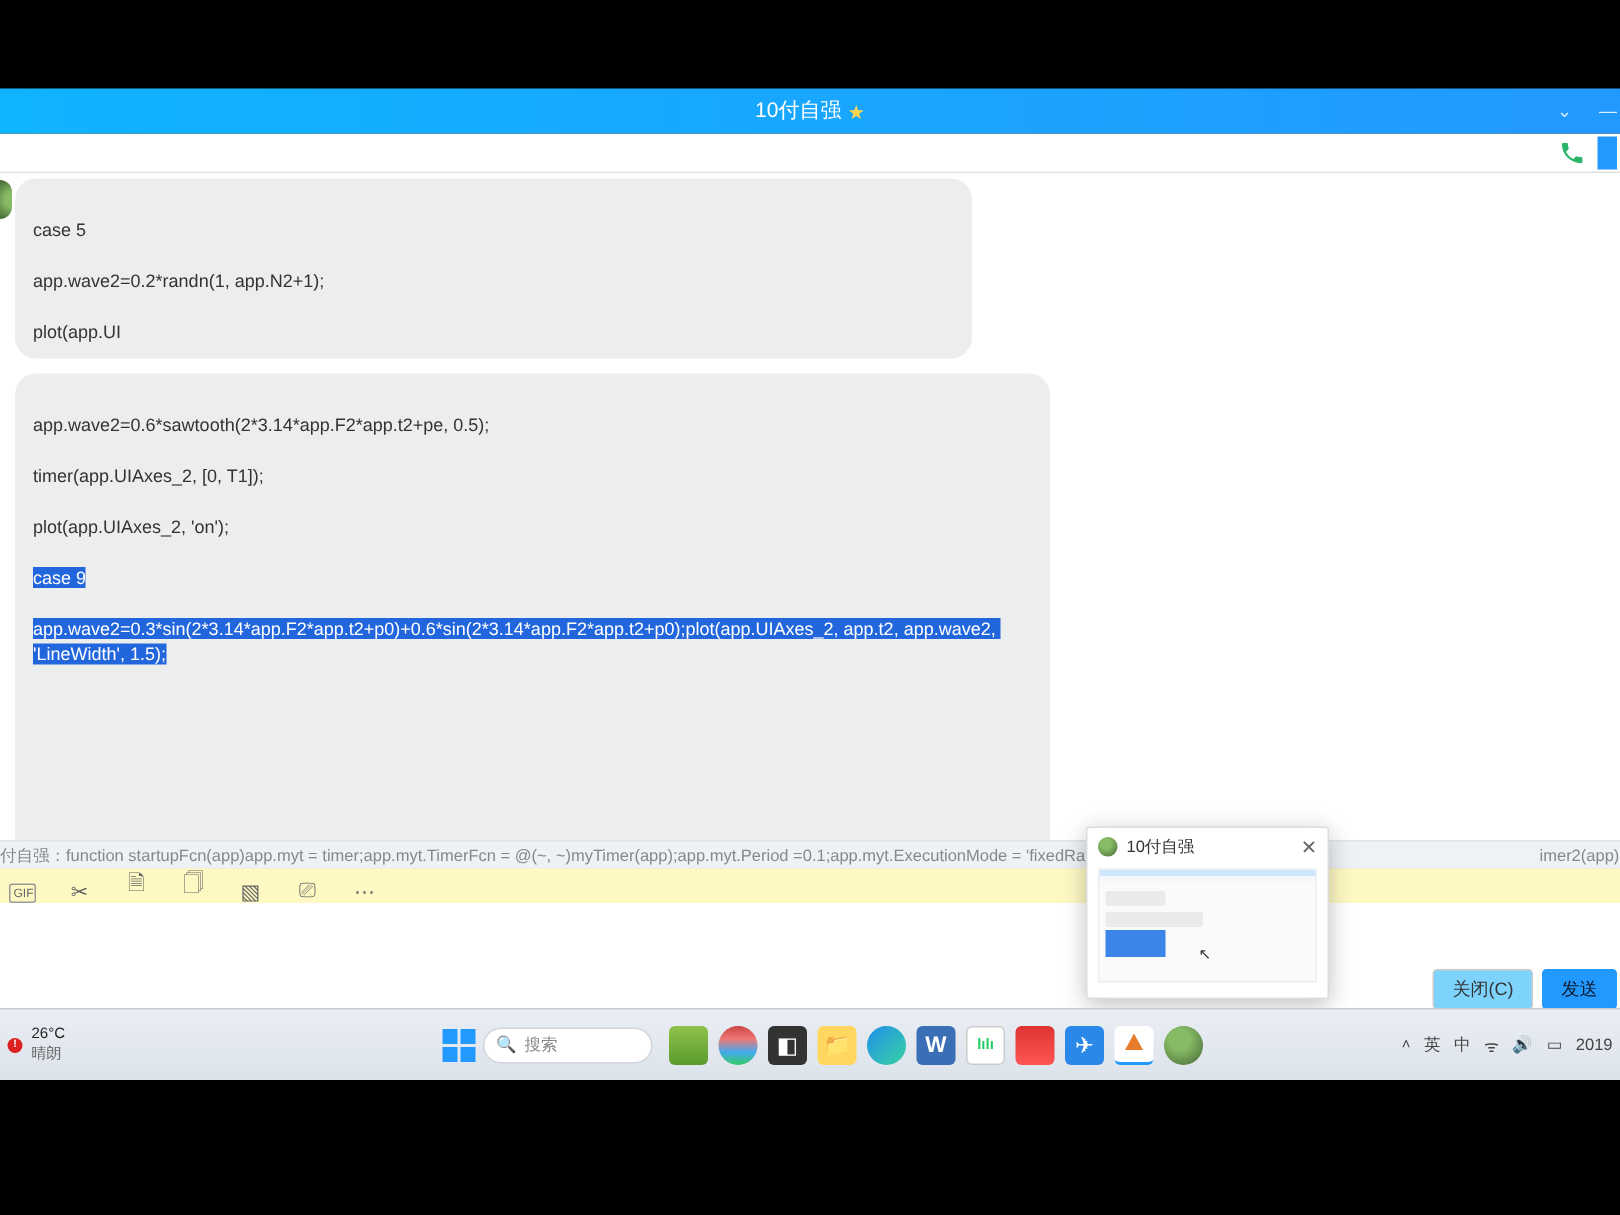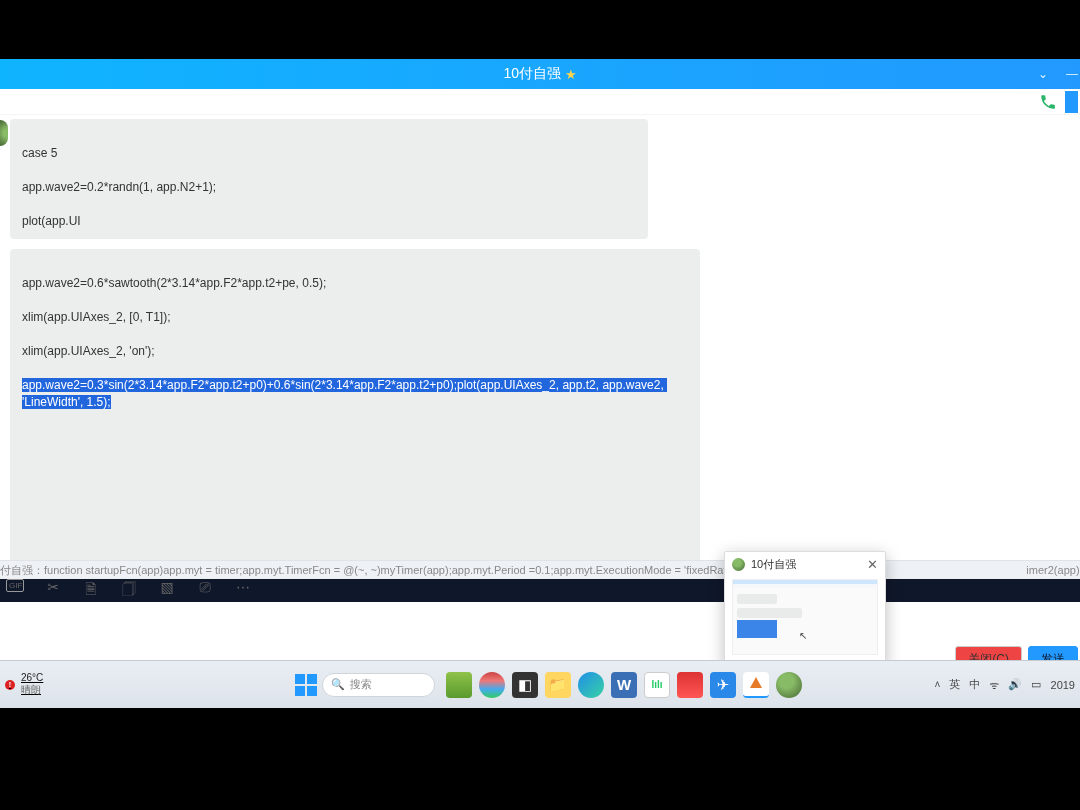--- a/index.html
+++ b/index.html
@@ -47,21 +47,21 @@
 .call-icon svg { width: 18px; height: 18px; }
 .blue-square { width: 13px; height: 22px; background: #2299ff; }
 .chat-area {
   background: #fff;
   height: 445px;
   padding: 4px 2px 0 10px;
   overflow: hidden;
 }
 .msg-bubble {
   background: #eceded;
-  border-radius: 4px;
+  border-radius: 14px;
   padding: 9px 12px;
   margin-bottom: 10px;
   font-size: 12px;
   line-height: 17px;
   color: #333;
   white-space: pre-wrap;
   font-family: "Microsoft YaHei", Arial, sans-serif;
 }
 .msg-bubble.small { width: 638px; }
 .msg-bubble.large { width: 690px; }
@@ -75,24 +75,24 @@
   background: #eef2f6;
   height: 18px;
   color: #888;
   font-size: 11px;
   padding: 2px 4px 0 0;
   white-space: nowrap;
   overflow: hidden;
   border-top: 1px solid #e0e4e8;
 }
 .edit-toolbar {
-  background: #0f172a;
+  background: #fef9c3;
   height: 24px;
   display: flex;
-  align-items: flex-start;
+  align-items: flex-end;
   gap: 20px;
   padding-left: 6px;
   border-top: 1px solid #eee;
 }
 .edit-toolbar .ticon {
   color: #666;
   font-size: 14px;
   width: 18px;
   text-align: center;
 }
@@ -102,21 +102,21 @@
   height: 35px;
   display: flex;
   justify-content: flex-end;
   align-items: center;
   gap: 6px;
   padding-right: 2px;
   border-bottom: 1px solid #eee;
 }
 .btn {
   border: 1px solid #ccc;
-  background: #ef4444;
+  background: #7dd3fc;
   padding: 4px 12px;
   font-size: 12px;
   border-radius: 3px;
   color: #333;
 }
 .btn.primary { background: #2299ff; color: #0f172a; border-color: #2299ff; }
 .bottom-black { height: 133px; background: #000; }
 
 
 .preview-popup {
@@ -157,29 +157,28 @@
 .preview-body .p-b1 { top:14px; width:40px; height:10px; }
 .preview-body .p-b2 { top:28px; width:65px; height:10px; }
 .preview-body .p-sel { position:absolute; left:4px; top:40px; width:40px; height:18px; background:#3b84e8; }
 .preview-body .p-cursor {
   position:absolute; left:66px; top:50px; font-size:10px; color:#333;
 }
 
 
 .taskbar {
   position: absolute;
-  bottom: 102px;
+  bottom: 90px;
   left: 0;
   width: 1080px;
   height: 48px;
   background: linear-gradient(#e9eef4, #dde3ea);
   display: flex;
   align-items: center;
   border-top: 1px solid rgba(0,0,0,0.1);
-  text-decoration: underline;
 }
 .weather {
   display: flex;
   align-items: center;
   gap: 6px;
   padding-left: 5px;
   color: #222;
   font-size: 10px;
 }
 .weather .wbadge {
@@ -264,22 +263,23 @@
 <div class="avatar-edge"></div>
 
 <div class="chat-area">
   <div class="msg-bubble small">
 <span class="line">case 5</span>
 <span class="line">app.wave2=0.2*randn(1, app.N2+1);</span>
 <span class="line">plot(app.UI</span></div>
 
   <div class="msg-bubble large">
 <span class="line">app.wave2=0.6*sawtooth(2*3.14*app.F2*app.t2+pe, 0.5);</span>
-<span class="line">xlim(app.UIAxes_2, [0, T1]);</span>
-<span class="line">xlim(app.UIAxes_2, 'on');</span>
+<span class="line">timer(app.UIAxes_2, [0, T1]);</span>
+<span class="line">plot(app.UIAxes_2, 'on');</span>
+<span class="line"><span class="selected">case 9</span></span>
 <span class="line"><span class="selected">app.wave2=0.3*sin(2*3.14*app.F2*app.t2+p0)+0.6*sin(2*3.14*app.F2*app.t2+p0);plot(app.UIAxes_2, app.t2, app.wave2, 'LineWidth', 1.5);</span></span>
 
 
 
 
 
 
 
 
 

